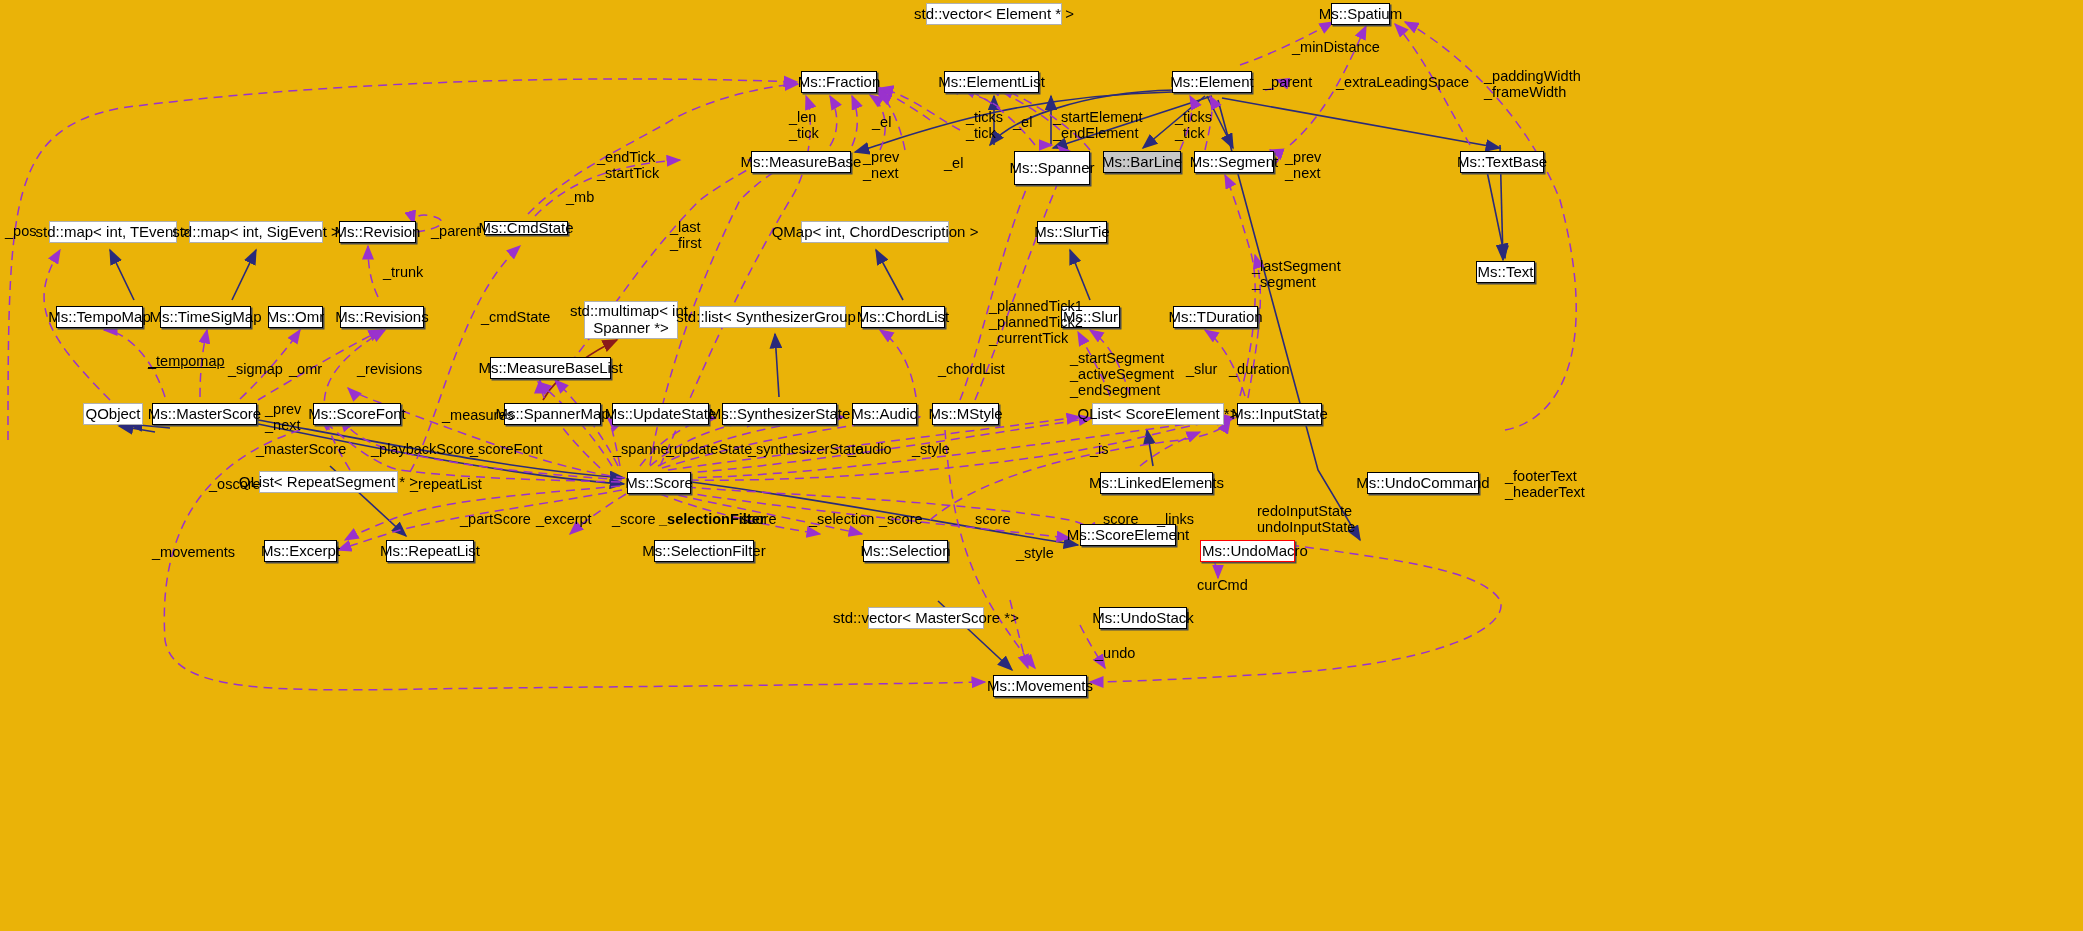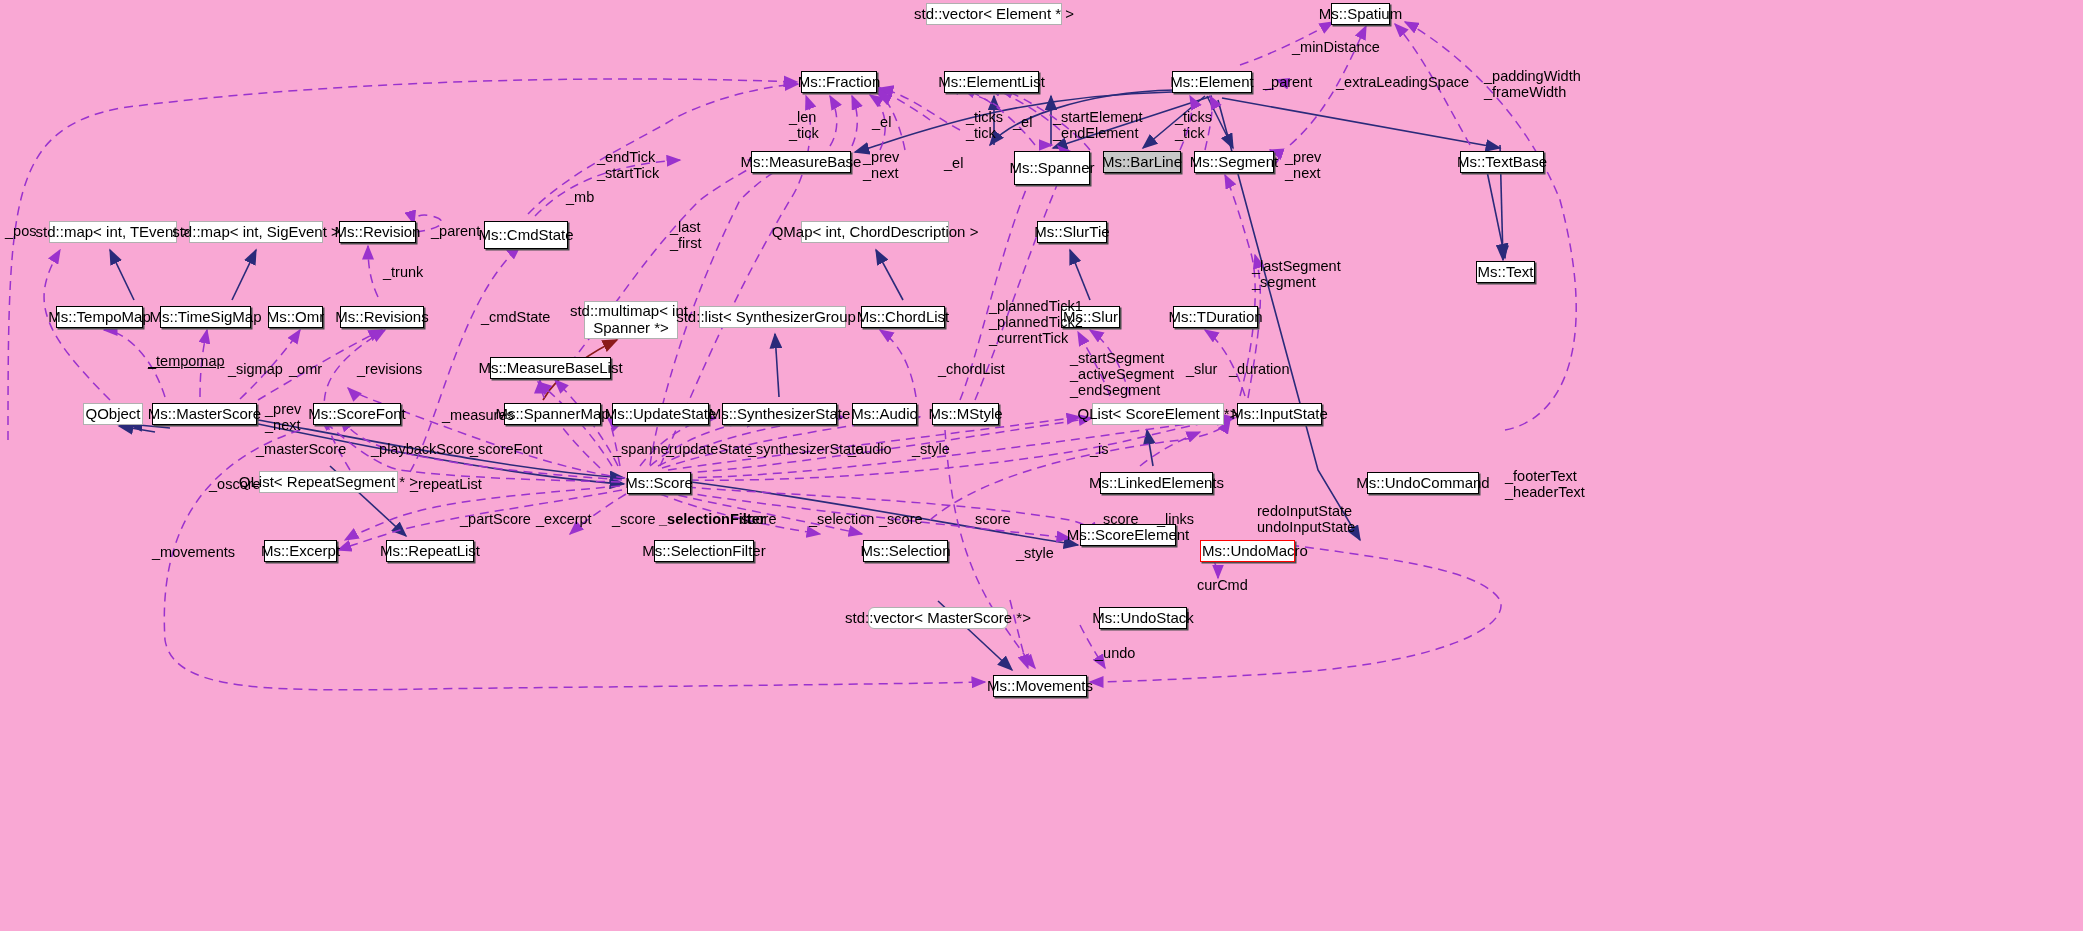--- a/index.html
+++ b/index.html
@@ -1,17 +1,17 @@
 <!DOCTYPE html>
 <html><head>
 <meta charset="utf-8">
 <style>
   html,body{margin:0;padding:0;background:#ffffff;}
   body{font-family:"Liberation Sans", sans-serif;}
-  #diagram{position:relative;width:2083px;height:931px;overflow:hidden;background:#f9a8d4;}
+  #diagram{position:relative;width:2083px;height:931px;overflow:hidden;background:#eab308;}
   #svg-layer{position:absolute;left:0;top:0;width:2083px;height:931px;}
   .node{position:absolute;box-sizing:border-box;display:flex;align-items:center;justify-content:center;
         font-size:15px;line-height:1.05;color:#000;text-align:center;white-space:pre;padding:0 6px;}
   .node.cls{background:#ffffff;border:1px solid #000000;box-shadow:1.5px 1.5px 0 0 #4d4d4d;}
   .node.ext{background:#ffffff;border:1px solid #b0b0b0;}
   .node.hl{background:#c8c8c8;border:1px solid #000000;box-shadow:1.5px 1.5px 0 0 #4d4d4d;}
   .node.cur{background:#ffffff;border:1px solid #ff0000;box-shadow:1.5px 1.5px 0 0 #4d4d4d;padding-left:21px;}
   .node.two{line-height:1.12;}
   .edge-label{position:absolute;font-size:14.5px;color:#000;line-height:1.12;white-space:pre;}
 </style>
@@ -146,21 +146,21 @@
       <div class="node cls" style="left: 944px; top: 71px; width: 95px; height: 22px;">Ms::ElementList</div>
       <div class="node cls" style="left: 1172px; top: 71px; width: 80px; height: 22px;">Ms::Element</div>
       <div class="node cls" style="left: 1460px; top: 151px; width: 84px; height: 22px;">Ms::TextBase</div>
       <div class="node cls" style="left: 751px; top: 151px; width: 100px; height: 22px;">Ms::MeasureBase</div>
       <div class="node cls" style="left: 1014px; top: 151px; width: 76px; height: 34px;">Ms::Spanner</div>
       <div class="node hl" style="left: 1103px; top: 151px; width: 78px; height: 22px;">Ms::BarLine</div>
       <div class="node cls" style="left: 1194px; top: 151px; width: 80px; height: 22px;">Ms::Segment</div>
       <div class="node ext" style="left: 49px; top: 221px; width: 128px; height: 22px;">std::map&lt; int, TEvent &gt;</div>
       <div class="node ext" style="left: 189px; top: 221px; width: 134px; height: 22px;">std::map&lt; int, SigEvent &gt;</div>
       <div class="node cls" style="left: 339px; top: 221px; width: 77px; height: 22px;">Ms::Revision</div>
-      <div class="node cls" style="left: 484px; top: 221px; width: 84px; height: 28px;">Ms::CmdState</div>
+      <div class="node cls" style="left: 484px; top: 221px; width: 84px; height: 14px;">Ms::CmdState</div>
       <div class="node ext" style="left: 801px; top: 221px; width: 148px; height: 22px;">QMap&lt; int, ChordDescription &gt;</div>
       <div class="node cls" style="left: 1037px; top: 221px; width: 70px; height: 22px;">Ms::SlurTie</div>
       <div class="node cls" style="left: 1476px; top: 261px; width: 59px; height: 22px;">Ms::Text</div>
       <div class="node cls" style="left: 56px; top: 306px; width: 87px; height: 22px;">Ms::TempoMap</div>
       <div class="node cls" style="left: 160px; top: 306px; width: 91px; height: 22px;">Ms::TimeSigMap</div>
       <div class="node cls" style="left: 268px; top: 306px; width: 55px; height: 22px;">Ms::Omr</div>
       <div class="node cls" style="left: 340px; top: 306px; width: 84px; height: 22px;">Ms::Revisions</div>
       <div class="node ext two" style="left: 584px; top: 301px; width: 94px; height: 38px;">std::multimap&lt; int,
 Spanner *&gt;</div>
       <div class="node ext" style="left: 699px; top: 306px; width: 147px; height: 22px;">std::list&lt; SynthesizerGroup &gt;</div>
@@ -181,21 +181,21 @@
       <div class="node ext" style="left: 259px; top: 471px; width: 139px; height: 22px;">QList&lt; RepeatSegment * &gt;</div>
       <div class="node cls" style="left: 627px; top: 472px; width: 64px; height: 22px;">Ms::Score</div>
       <div class="node cls" style="left: 1100px; top: 472px; width: 113px; height: 22px;">Ms::LinkedElements</div>
       <div class="node cls" style="left: 1367px; top: 472px; width: 112px; height: 22px;">Ms::UndoCommand</div>
       <div class="node cls" style="left: 264px; top: 540px; width: 73px; height: 22px;">Ms::Excerpt</div>
       <div class="node cls" style="left: 386px; top: 540px; width: 88px; height: 22px;">Ms::RepeatList</div>
       <div class="node cls" style="left: 654px; top: 540px; width: 100px; height: 22px;">Ms::SelectionFilter</div>
       <div class="node cls" style="left: 863px; top: 540px; width: 85px; height: 22px;">Ms::Selection</div>
       <div class="node cls" style="left: 1080px; top: 524px; width: 96px; height: 22px;">Ms::ScoreElement</div>
       <div class="node cur" style="left: 1200px; top: 540px; width: 95px; height: 22px;">Ms::UndoMacro</div>
-      <div class="node ext" style="left: 868px; top: 607px; width: 140px; height: 22px; border-radius: 6px;">std::vector&lt; MasterScore *&gt;</div>
+      <div class="node ext" style="left: 868px; top: 607px; width: 116px; height: 22px;">std::vector&lt; MasterScore *&gt;</div>
       <div class="node cls" style="left: 1099px; top: 607px; width: 88px; height: 22px;">Ms::UndoStack</div>
       <div class="node cls" style="left: 993px; top: 675px; width: 94px; height: 22px;">Ms::Movements</div>
     </div>
   <div id="labels-layer">
       <div class="edge-label" style="left: 5px; top: 223px;">_pos</div>
       <div class="edge-label" style="left: 597px; top: 149px;">_endTick
 _startTick</div>
       <div class="edge-label" style="left: 431px; top: 223px;">_parent</div>
       <div class="edge-label" style="left: 789px; top: 109px;">_len
 _tick</div>

